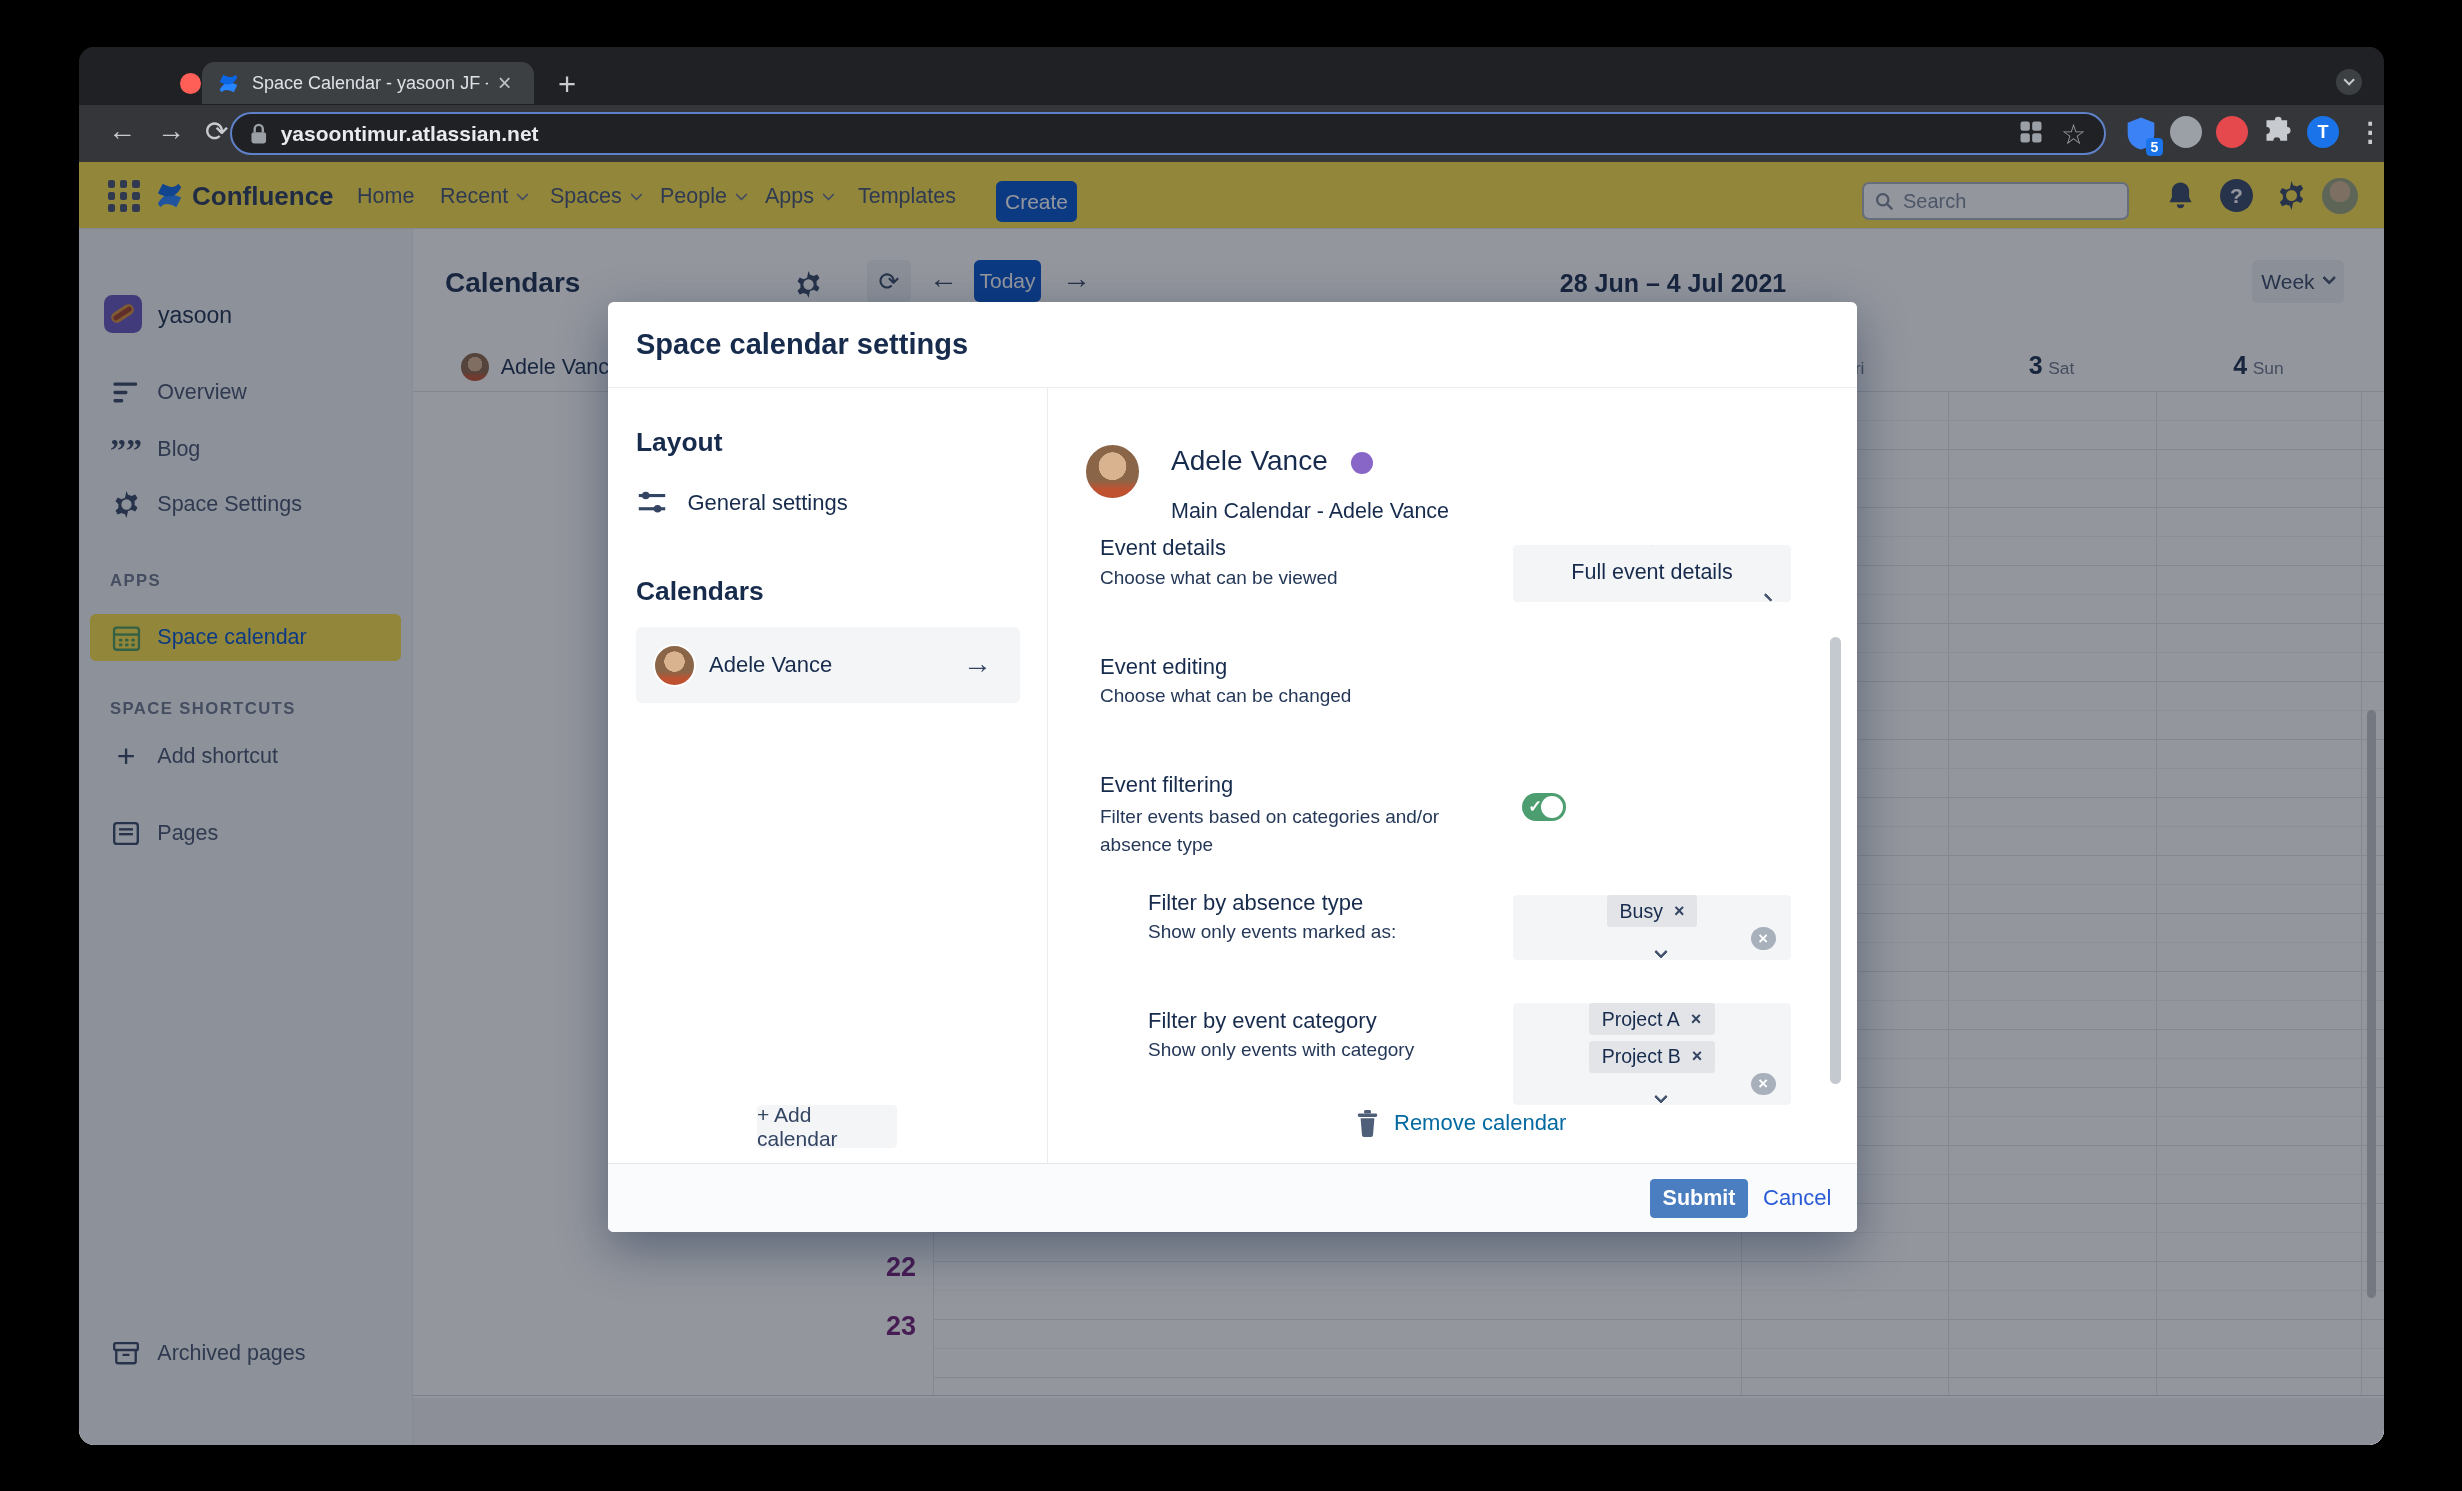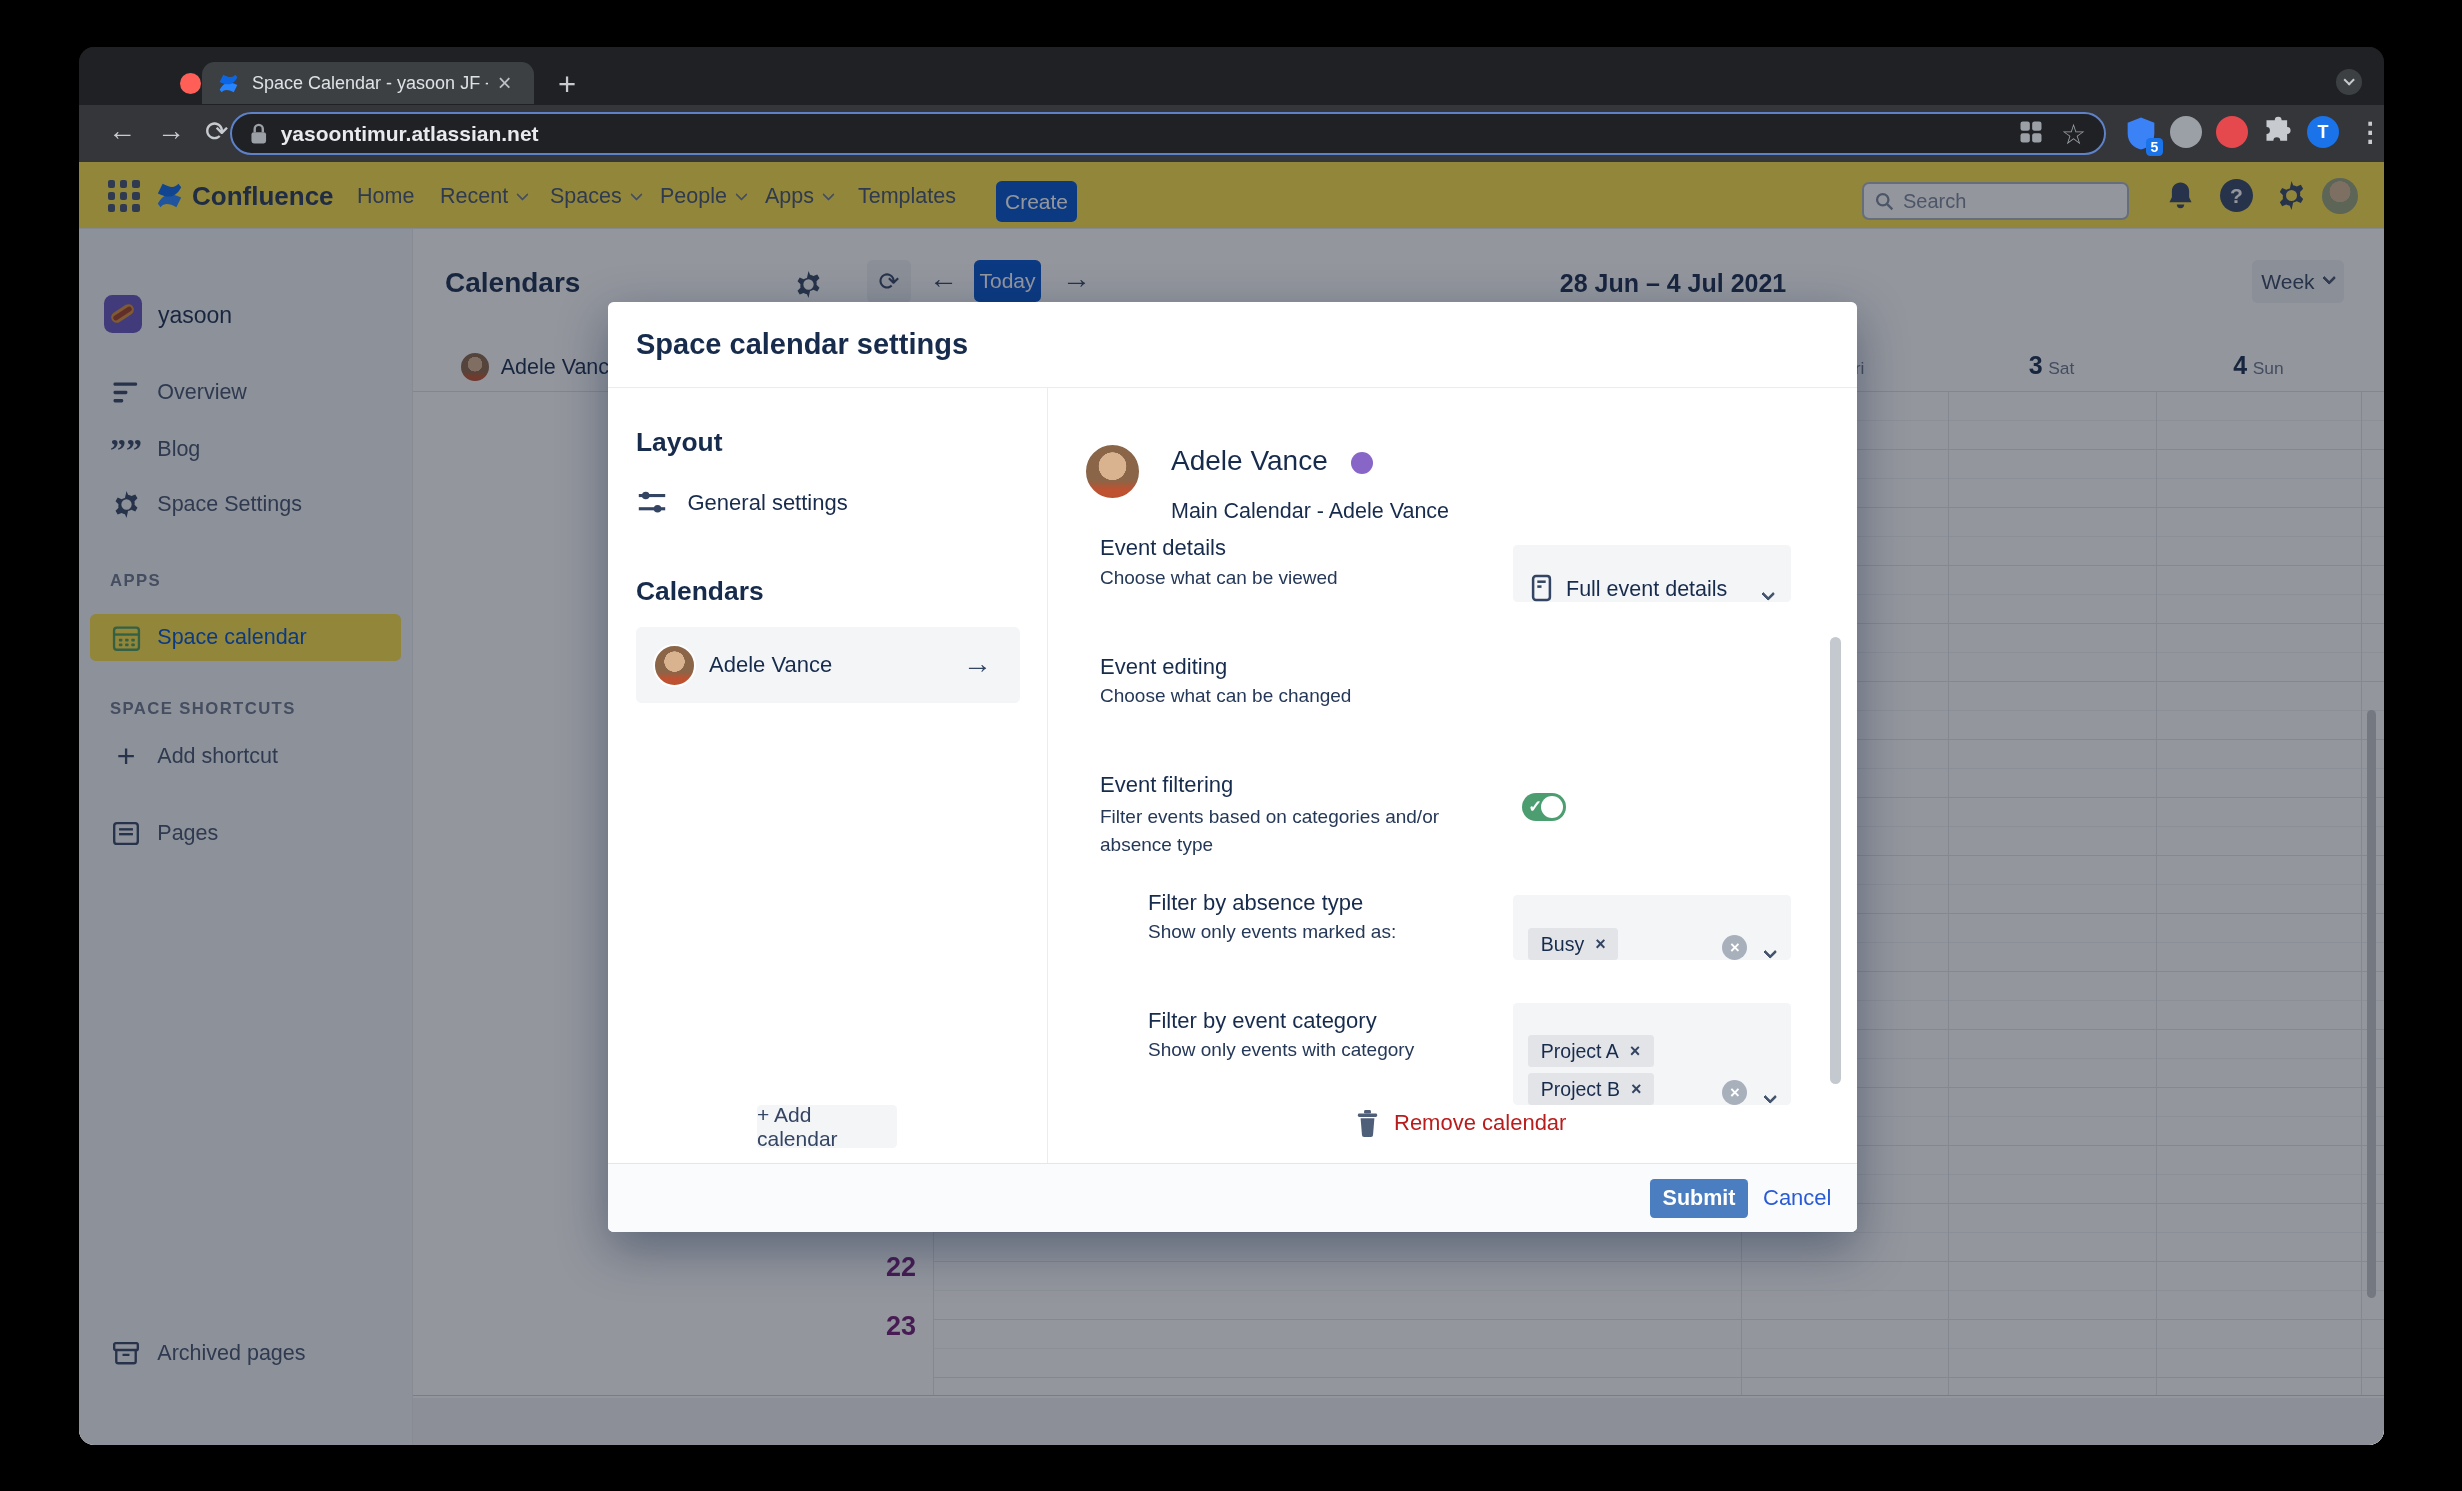--- a/index.html
+++ b/index.html
@@ -99,29 +99,29 @@
   .cal-card .arrow { position:absolute; right:28px; top:19.5px; font-size:29px; color:#344563; }
   .addcal-btn { position:absolute; left:149px; top:803px; width:140px; height:43px; background:#f4f5f7; border-radius:4.2px; font-size:21px; color:#344563; display:flex; align-items:center; justify-content:center; }
 
   .owner-avatar { position:absolute; left:476px; top:141px; width:57px; height:57px; }
   .owner-name { position:absolute; left:563px; top:143px; font-size:28px; font-weight:500; color:#172b4d; }
   .owner-dot { position:absolute; left:743px; top:150px; width:22px; height:22px; border-radius:50%; background:#8766c8; }
   .owner-sub { position:absolute; left:563px; top:197px; font-size:21.5px; color:#172b4d; }
 
   .row-title { position:absolute; font-size:22px; font-weight:500; color:#172b4d; }
   .row-desc { position:absolute; font-size:19px; color:#253858; }
-  .select { position:absolute; background:#f4f5f7; border-radius:4.2px; display:flex; align-items:flex-end; color:#172b4d; font-size:21.5px; }
+  .select { position:absolute; background:#f4f5f7; border-radius:4.2px; display:flex; align-items:center; color:#172b4d; font-size:21.5px;flex-direction:column; }
   .chev-dn { width:10.4px; height:10.4px; border-right:3.5px solid #44546f; border-bottom:3.5px solid #44546f; transform:rotate(45deg) translate(-2.1px,-2.1px); border-radius:1.4px; }
   .toggle { position:absolute; left:914px; top:491px; width:44px; height:28px; background:#4c9e70; border-radius:14px; }
   .toggle .knob { position:absolute; right:2.8px; top:2.8px; width:22px; height:22px; background:#fff; border-radius:50%; }
   .toggle .tick { position:absolute; left:6.3px; top:2.8px; color:#fff; font-size:16.7px; font-weight:700; }
   .tag { background:#e2e4e8; border-radius:3.5px; font-size:19.5px; color:#172b4d; display:flex; align-items:center; gap:11px; padding:5.6px 12.5px; height:32px; }
   .tag .x { font-size:18px; font-weight:700; color:#344563; }
   .clear-circ { width:25px; height:25px; border-radius:50%; background:#a8b0bc; color:#fff; font-size:16.7px; font-weight:700; display:flex; align-items:center; justify-content:center; }
-  .remove-row { position:absolute; left:747px; top:806px; display:flex; align-items:center; gap:14px; font-size:22px; color:#b91c1c; }
+  .remove-row { position:absolute; left:747px; top:806px; display:flex; align-items:center; gap:14px; font-size:22px; color:#0369a1; }
   .modal-scroll { position:absolute; left:1222px; top:335px; width:11px; height:447px; background:#c4c9cf; border-radius:5.6px; }
 </style>
 </head>
 <body>
 
 <div class="window">
 
   <div class="tabstrip">
     <div class="tl" style="left:101px;background:#ff5f57"></div>
     <div class="tl" style="left:132px;background:#febc2e"></div>

